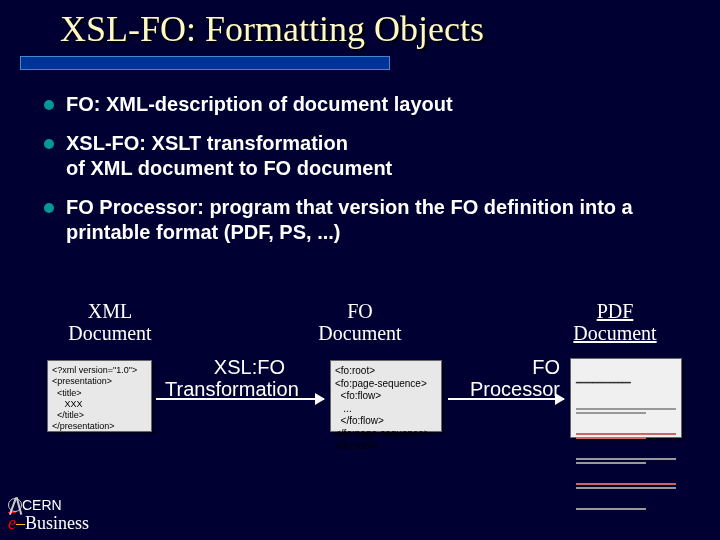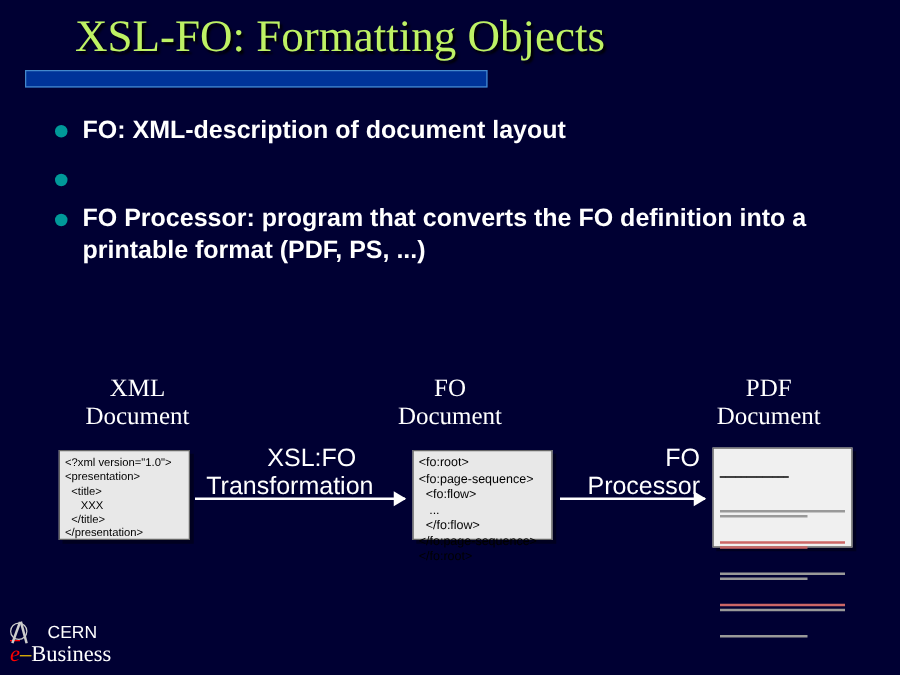--- a/index.html
+++ b/index.html
@@ -8,21 +8,21 @@
     background: #000033;
     font-family: Arial, Helvetica, sans-serif;
     color: #fff;
     position: relative;
     overflow: hidden;
   }
   .title-wrap { padding: 8px 0 0 60px; }
   .title {
     font-family: "Times New Roman", Times, serif;
     font-size: 36px;
-    color: #bef264;
+    color: #fef9c3;
     text-shadow: 2px 2px 2px #000;
   }
   .underline {
     margin: 6px 0 0 -40px;
     height: 14px;
     width: 370px;
     background: #003399;
     border: 1px solid #4488cc;
   }
   .bullets {
@@ -53,21 +53,21 @@
   }
   .doc-label {
     position: absolute;
     font-family: "Times New Roman", Times, serif;
     font-size: 20px;
     text-align: center;
     line-height: 1.1;
   }
   .lbl-xml  { left: 55px;  top: 0; width: 110px; }
   .lbl-fo   { left: 305px; top: 0; width: 110px; }
-  .lbl-pdf  { left: 560px; top: 0; width: 110px; }
+  .lbl-pdf  { left: 560px; top: 0; width: 110px; text-decoration: underline; }
   .doc-box {
     position: absolute;
     background: #e8e8e8;
     color: #000;
     font-size: 9px;
     padding: 4px 4px;
     border: 1px solid #666;
     box-shadow: 3px 3px 0 #000020;
     line-height: 1.25;
     white-space: pre;
@@ -96,21 +96,21 @@
     border-left: 10px solid #fff;
     border-top: 6px solid transparent;
     border-bottom: 6px solid transparent;
   }
   .arrow1 { left: 156px; top: 98px; width: 168px; }
   .arrow2 { left: 448px; top: 98px; width: 116px; }
   .footer {
     position: absolute;
     left: 8px; bottom: 6px;
   }
-  .cern-row { display: flex; align-items: center; gap: 16px; }
+  .cern-row { display: flex; align-items: center; gap: 0; }
   .cern-logo {
     width: 14px; height: 14px;
     border: 1.5px solid #ccc;
     border-radius: 50%;
     position: relative;
   }
   .cern-logo::before, .cern-logo::after {
     content: ""; position: absolute; background: #ccc;
   }
   .cern-logo::before { width: 1.5px; height: 18px; left: 3px; top: -2px; transform: rotate(20deg); }
@@ -133,24 +133,26 @@
   <div class="underline"></div>
 </div>
 
 <div class="bullets">
   <div class="bullet-row">
     <div class="bullet-dot"></div>
     <div class="bullet-text">FO: XML-description of document layout</div>
   </div>
   <div class="bullet-row">
     <div class="bullet-dot"></div>
+    <div class="bullet-text" style="white-space:pre-line">XSL-FO: XSLT transformation
+of XML document to FO document</div>
   </div>
   <div class="bullet-row">
     <div class="bullet-dot"></div>
-    <div class="bullet-text">FO Processor: program that converts the FO definition into a printable format (PDF, PS, ...)</div>
+    <div class="bullet-text">FO Processor: program that version the FO definition into a printable format (PDF, PS, ...)</div>
   </div>
 </div>
 
 <div class="diagram">
   <div class="doc-label lbl-xml" style="white-space:pre-line">XML
 Document</div>
   <div class="doc-label lbl-fo" style="white-space:pre-line">FO
 Document</div>
   <div class="doc-label lbl-pdf" style="white-space:pre-line">PDF
 Document</div>

